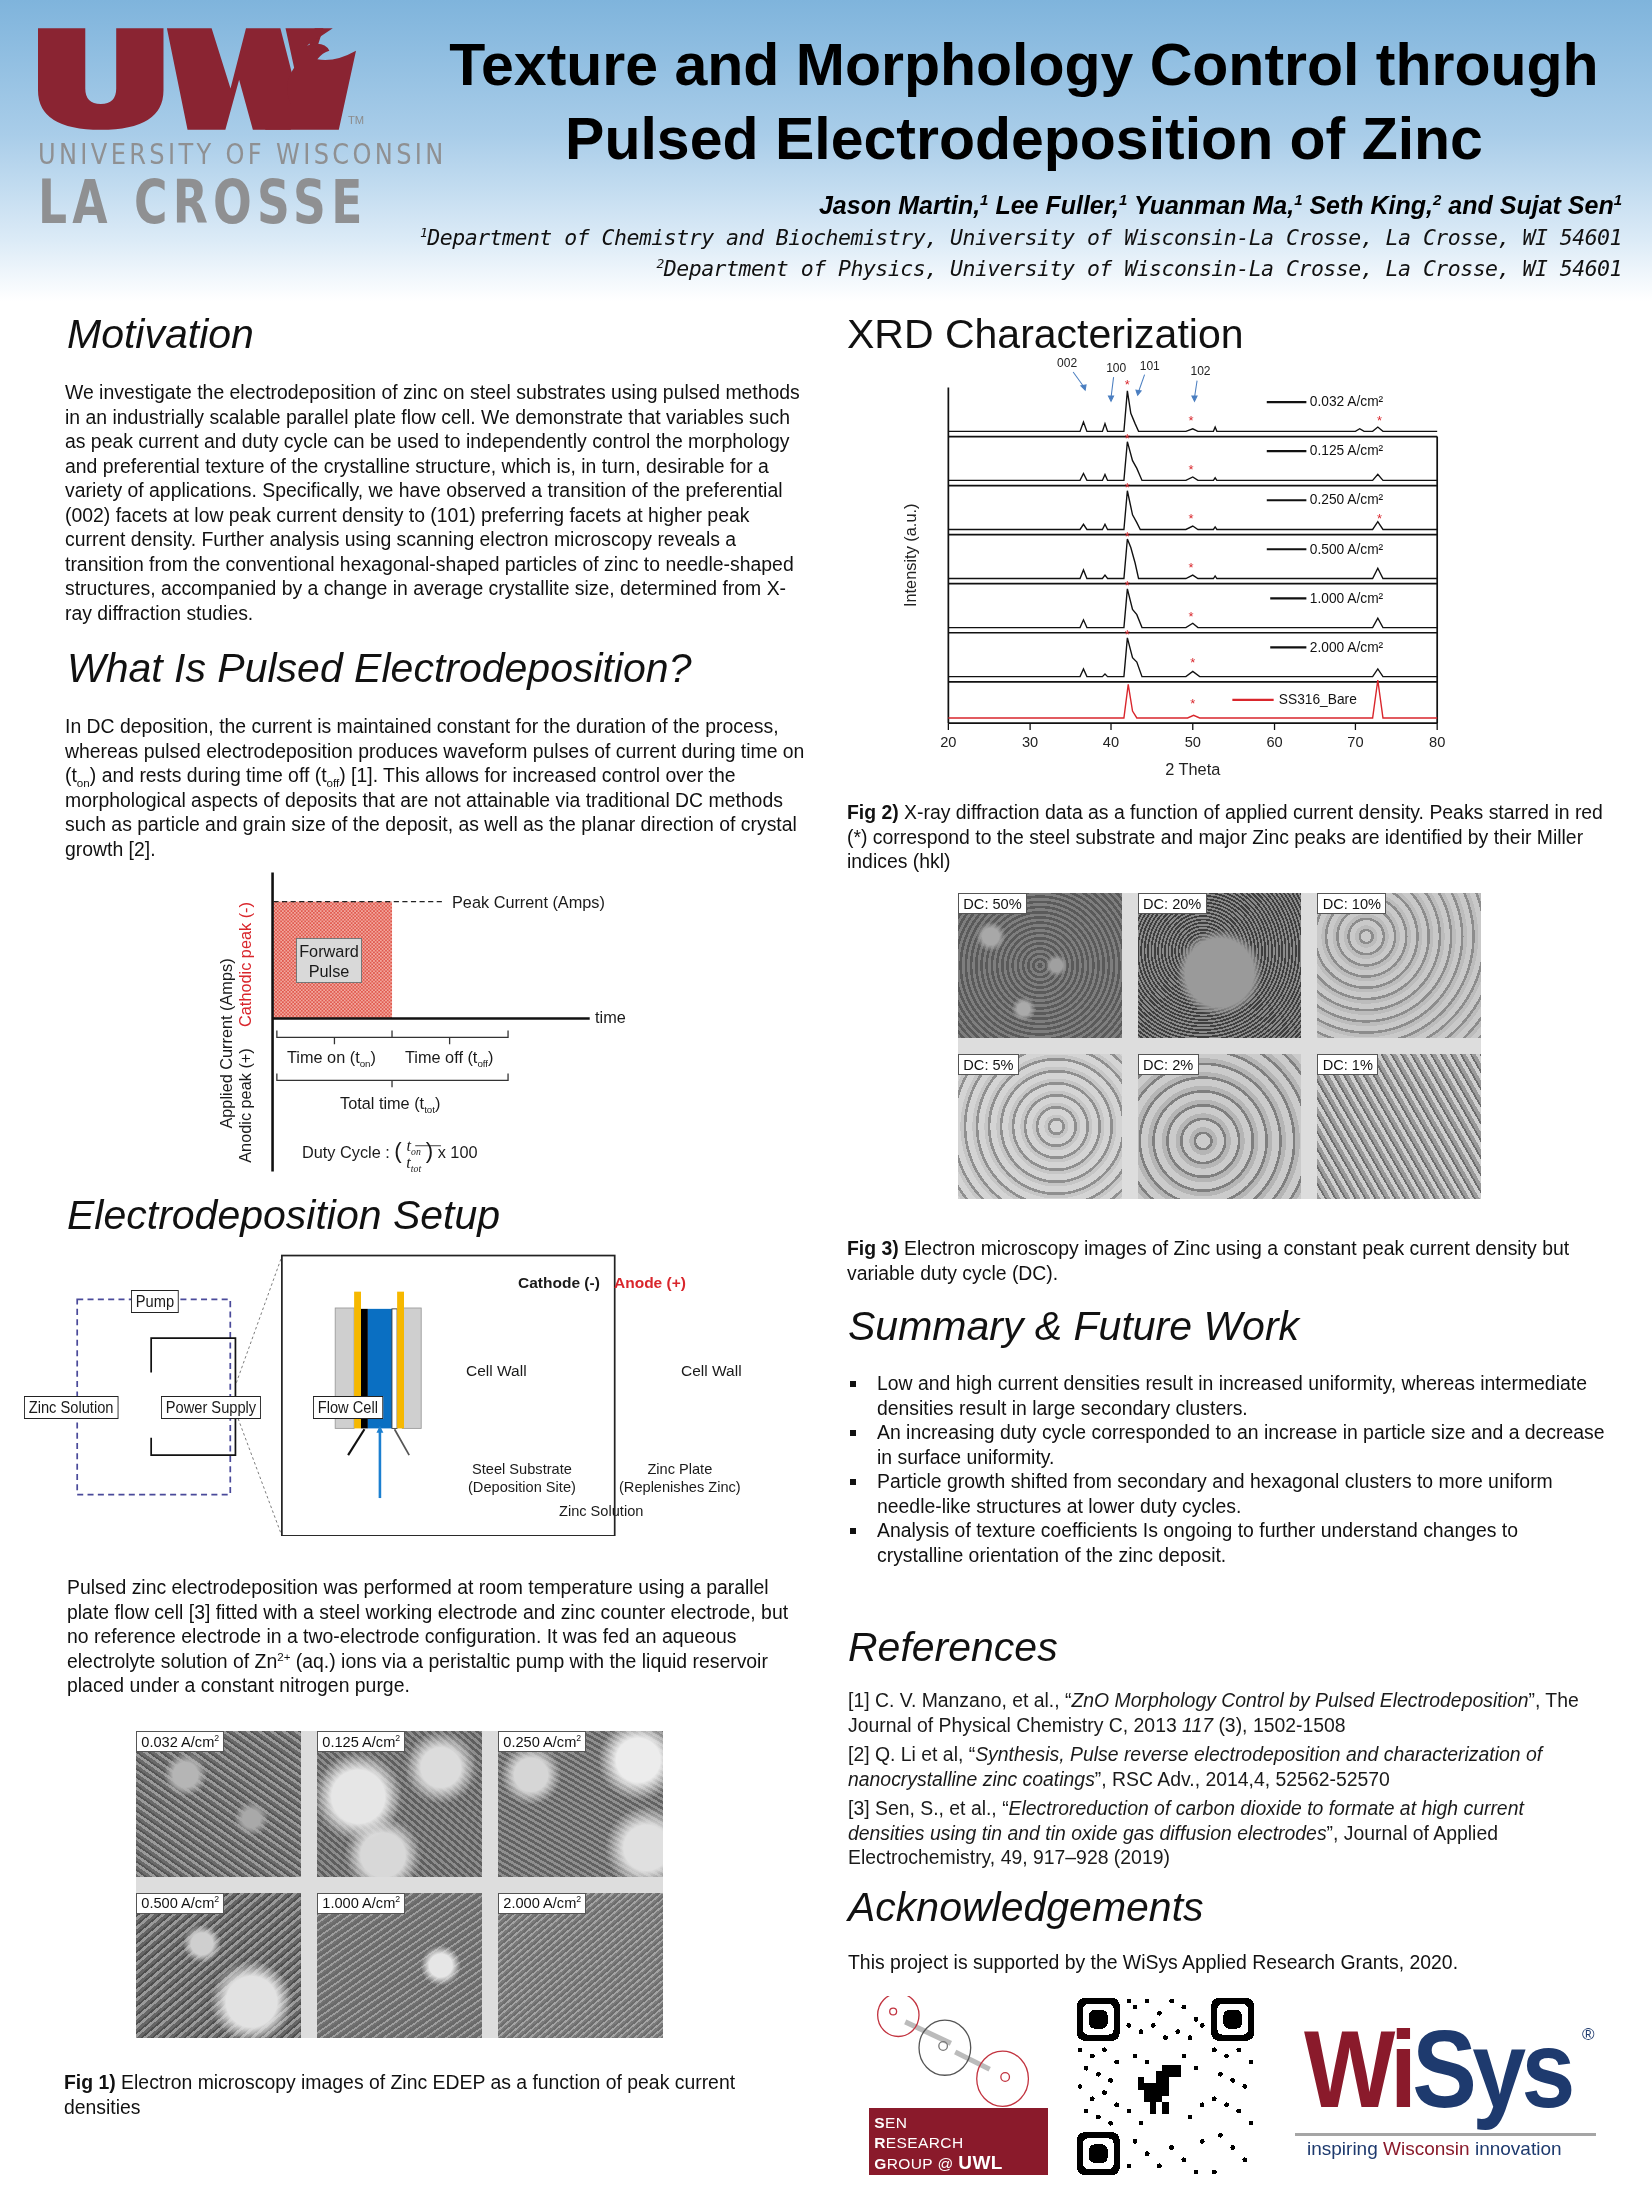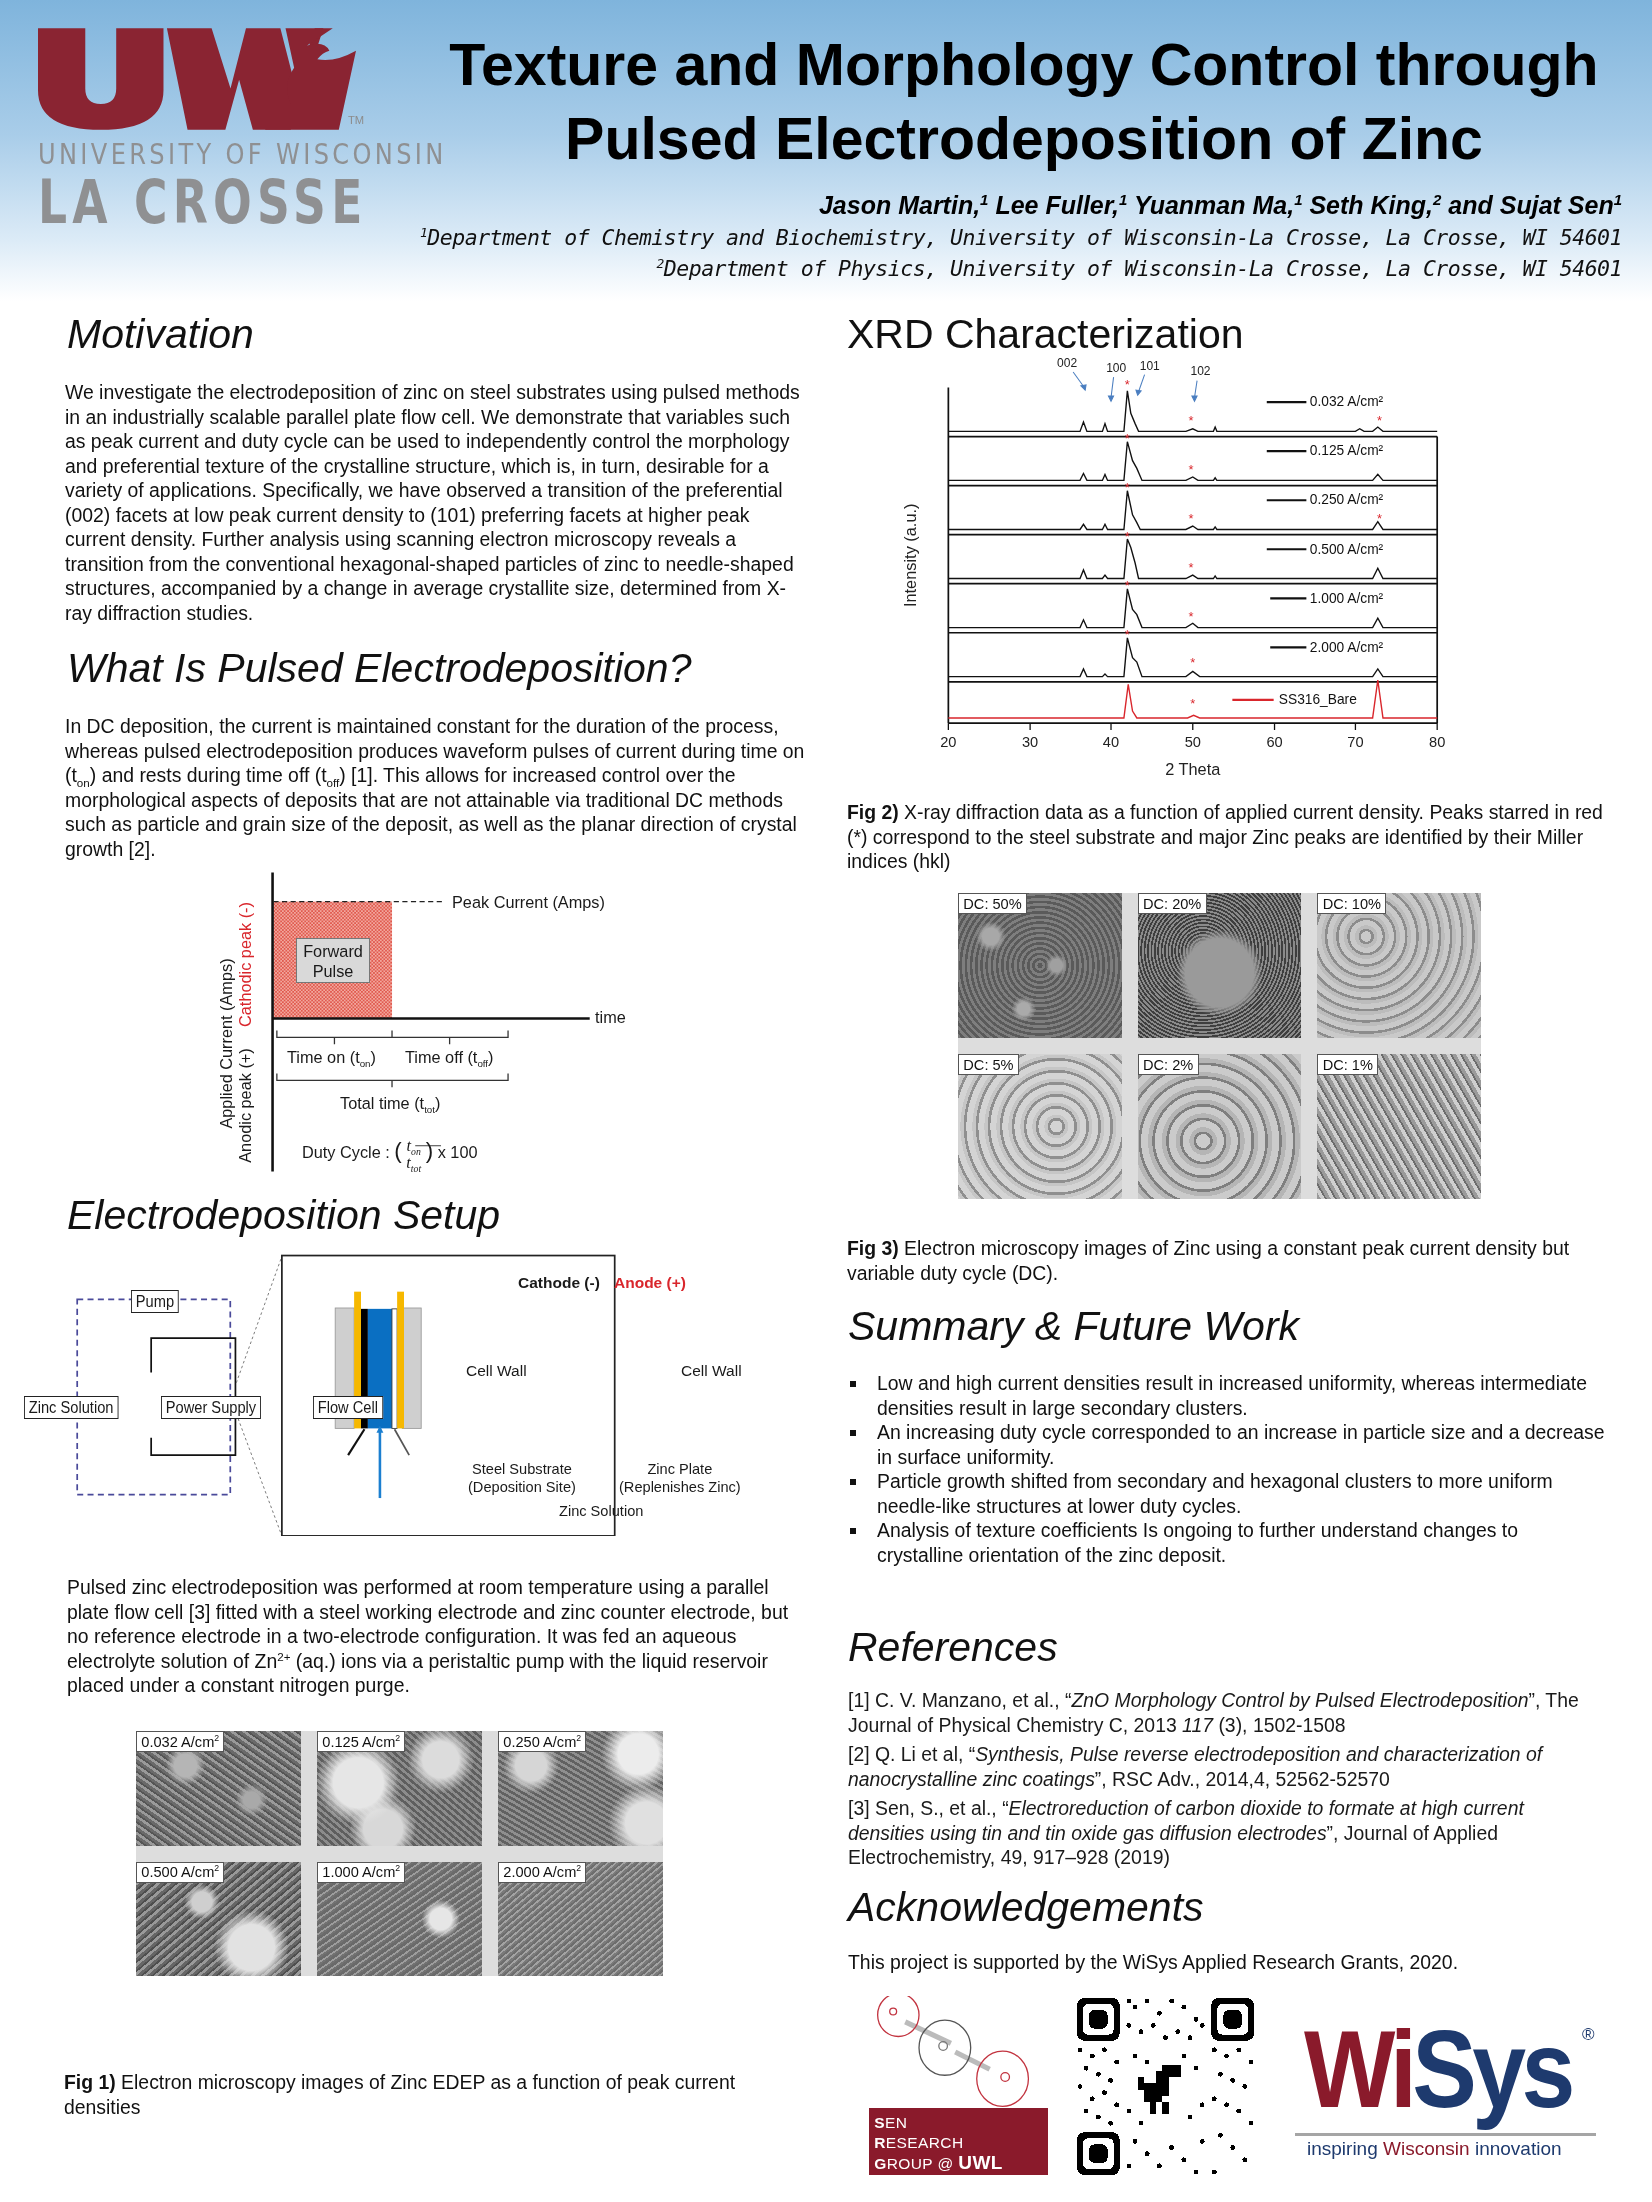--- a/index.html
+++ b/index.html
@@ -118,21 +118,21 @@
       </pattern>
     </defs>
     <rect x="92" y="38" width="138" height="136" fill="url(#hatch)"></rect>
     <line x1="91" y1="4" x2="91" y2="352" stroke="#111" stroke-width="3"></line>
     <line x1="91" y1="174" x2="460" y2="174" stroke="#111" stroke-width="3"></line>
     <line x1="92" y1="38" x2="290" y2="38" stroke="#222" stroke-width="1.5" stroke-dasharray="6,4"></line>
     <path d="M96,188 v8 h134 v-8 M163,196 v8 M230,188 v8 h135 v-8 M297,196 v8" stroke="#333" stroke-width="1.5" fill="none"></path>
     <path d="M96,238 v8 h269 v-8 M230,246 v8" stroke="#333" stroke-width="1.5" fill="none"></path>
     <line x1="257" y1="322" x2="287" y2="322" stroke="#222" stroke-width="1"></line>
   </svg>
-  <div class="abs" style="left:102px; top:69px; width:74px; height:45px; background:#d9d9d9; border:1.3px solid #777; text-align:center; font-size:16.3px; line-height:20px; padding-top:1.7px;">
+  <div class="abs" style="left:102px; top:69px; width:66px; height:45px; background:#d9d9d9; border:1.3px solid #777; text-align:center; font-size:16.3px; line-height:20px; padding-top:1.7px;">
     <div>Forward</div>
     <div>Pulse</div>
   </div>
   <div class="abs" style="left:258px; top:24px; font-size:16.3px; white-space:nowrap;">Peak Current (Amps)</div>
   <div class="abs" style="left:401px; top:139px; font-size:16.3px;">time</div>
   <div class="abs" style="left:-80px; top:165px; width:224px; font-size:16.3px; text-align:center; transform:rotate(-90deg); white-space:nowrap;">Applied Current (Amps)</div>
   <div class="abs" style="left:-18px; top:86px; width:138px; font-size:16.3px; text-align:center; transform:rotate(-90deg); white-space:nowrap; color:#d9262c;">Cathodic peak (-)</div>
   <div class="abs" style="left:-18px; top:227px; width:138px; font-size:16.3px; text-align:center; transform:rotate(-90deg); white-space:nowrap;">Anodic peak (+)</div>
   <div class="abs" style="left:93px; top:179px; font-size:16.3px; white-space:nowrap;"><span>Time on (t</span><sub>on</sub>)</div>
   <div class="abs" style="left:211px; top:179px; font-size:16.3px; white-space:nowrap;"><span>Time off (t</span><sub>off</sub>)</div>
@@ -188,21 +188,21 @@
   </div>
   <div class="abs" style="left:602px; top:208px; font-size:14.6px; line-height:18px; text-align:center; white-space:nowrap;">
     <div>Zinc Plate</div>
     <div>(Replenishes Zinc)</div>
   </div>
   <div class="abs" style="left:542px; top:251px; font-size:14.6px; white-space:nowrap;">Zinc Solution</div>
 </div>
 
 <p class="body-text" style="left:67px; top:1575px; width:740px;"><span>Pulsed zinc electrodeposition was performed at room temperature using a parallel plate flow cell [3] fitted with a steel working electrode and zinc counter electrode, but no reference electrode in a two-electrode configuration. It was fed an aqueous electrolyte solution of Zn</span><sup>2+</sup><span> (aq.) ions via a peristaltic pump with the liquid reservoir placed under a constant nitrogen purge.</span></p>
 
-<div class="sem-grid" style="left:136px; top:1731px; width:527px; height:245px; grid-template-columns: repeat(3, 1fr); grid-template-rows: repeat(2, 1fr);">
+<div class="sem-grid" style="left:136px; top:1731px; width:527px; height:307px; grid-template-columns: repeat(3, 1fr); grid-template-rows: repeat(2, 1fr);">
   <div class="sem-cell" style="background: radial-gradient(circle at 30% 30%, #b5b5b5 0 8%, transparent 14%), radial-gradient(circle at 70% 60%, #a9a9a9 0 6%, transparent 12%), repeating-linear-gradient(35deg, #6a6a6a 0 2.6px, #9a9a9a 2.6px 5.2px, #555 5.2px 6.9px);">
     <div class="sem-label"><span>0.032 A/cm</span><sup>2</sup></div>
   </div>
   <div class="sem-cell" style="background: radial-gradient(circle at 25% 45%, #e6e6e6 0 18%, transparent 30%), radial-gradient(circle at 75% 25%, #dcdcdc 0 12%, transparent 22%), radial-gradient(circle at 40% 85%, #d8d8d8 0 14%, transparent 24%), repeating-linear-gradient(40deg, #5e5e5e 0 2.6px, #8c8c8c 2.6px 5.2px);">
     <div class="sem-label"><span>0.125 A/cm</span><sup>2</sup></div>
   </div>
   <div class="sem-cell" style="background: radial-gradient(circle at 85% 20%, #ececec 0 12%, transparent 22%), radial-gradient(circle at 20% 30%, #d6d6d6 0 10%, transparent 18%), radial-gradient(circle at 90% 80%, #e0e0e0 0 12%, transparent 22%), repeating-linear-gradient(30deg, #616161 0 2.6px, #8f8f8f 2.6px 5.2px);">
     <div class="sem-label"><span>0.250 A/cm</span><sup>2</sup></div>
   </div>
   <div class="sem-cell" style="background: radial-gradient(circle at 70% 75%, #e2e2e2 0 16%, transparent 26%), radial-gradient(circle at 40% 35%, #cfcfcf 0 8%, transparent 14%), repeating-linear-gradient(-40deg, #666 0 2.6px, #999 2.6px 5.2px, #4e4e4e 5.2px 6.9px);">

